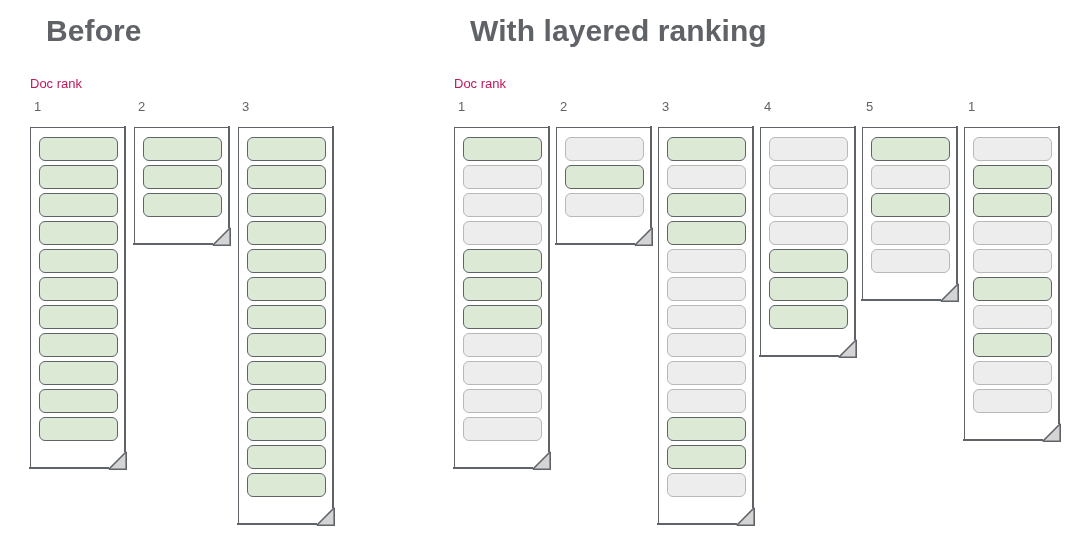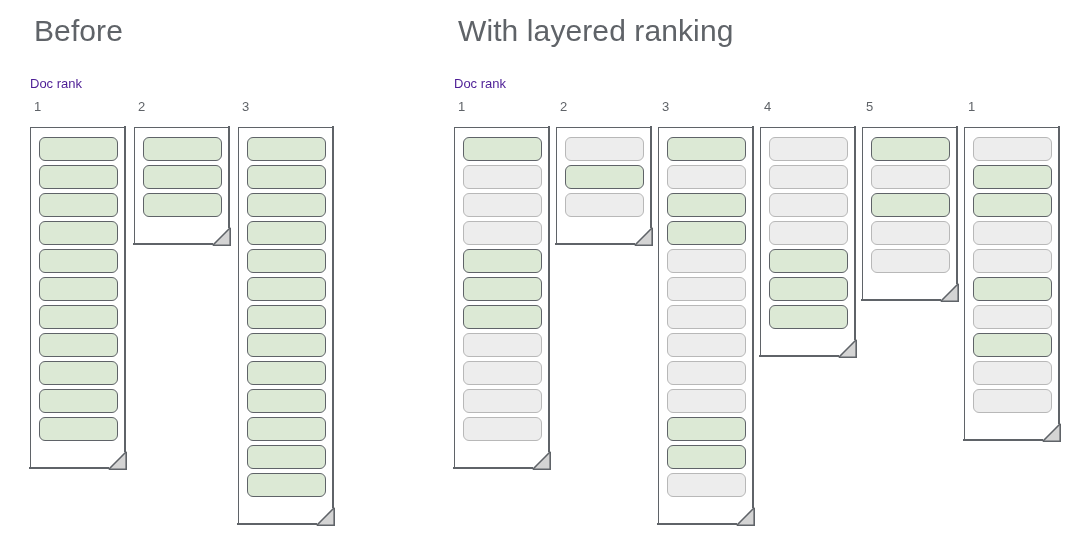--- a/index.html
+++ b/index.html
@@ -18,33 +18,33 @@
   .panel {
     position: absolute;
     top: 0;
   }
   #panel-before { left: 30px; }
   #panel-after  { left: 454px; }
 
   .panel-title {
     position: absolute;
     top: 14px;
-    left: 4px;
+    left: 16px;
     font-size: 30px;
-    font-weight: 400;
+    font-weight: 700;
     color: #5f6368;
     white-space: nowrap;
     letter-spacing: 0.1px;
   }
   .axis-label {
     position: absolute;
     top: 76px;
     left: 0;
     font-size: 13px;
-    color: #4c1d95;
+    color: #be185d;
     white-space: nowrap;
   }
 
   .docs-row {
     position: absolute;
     top: 100px;
     left: 0;
     display: flex;
     align-items: flex-start;
   }

